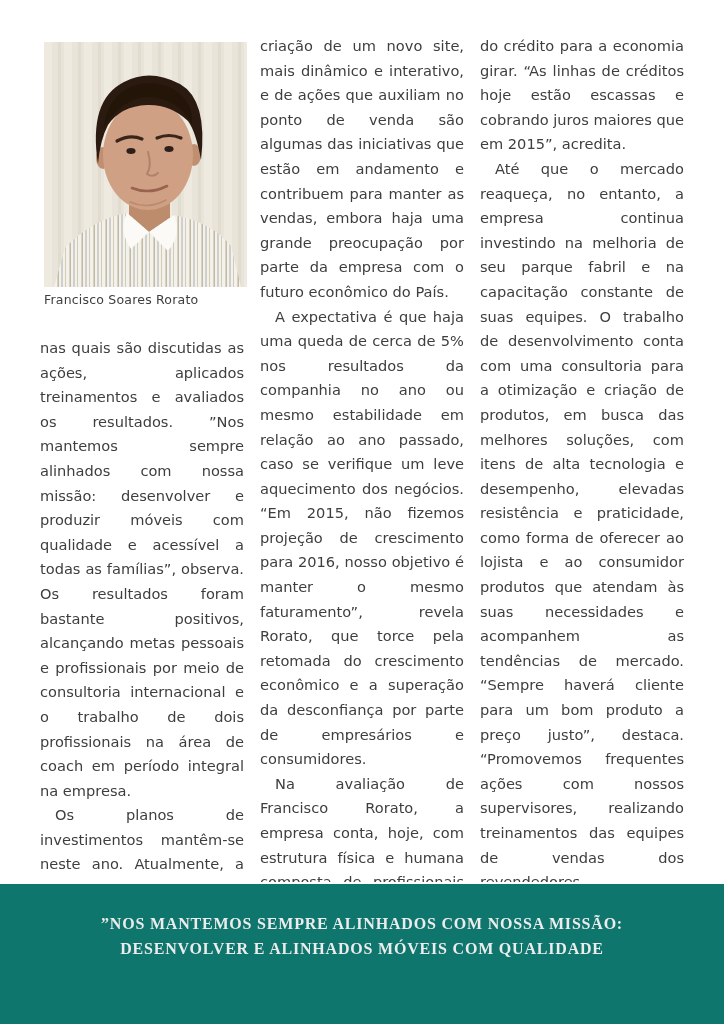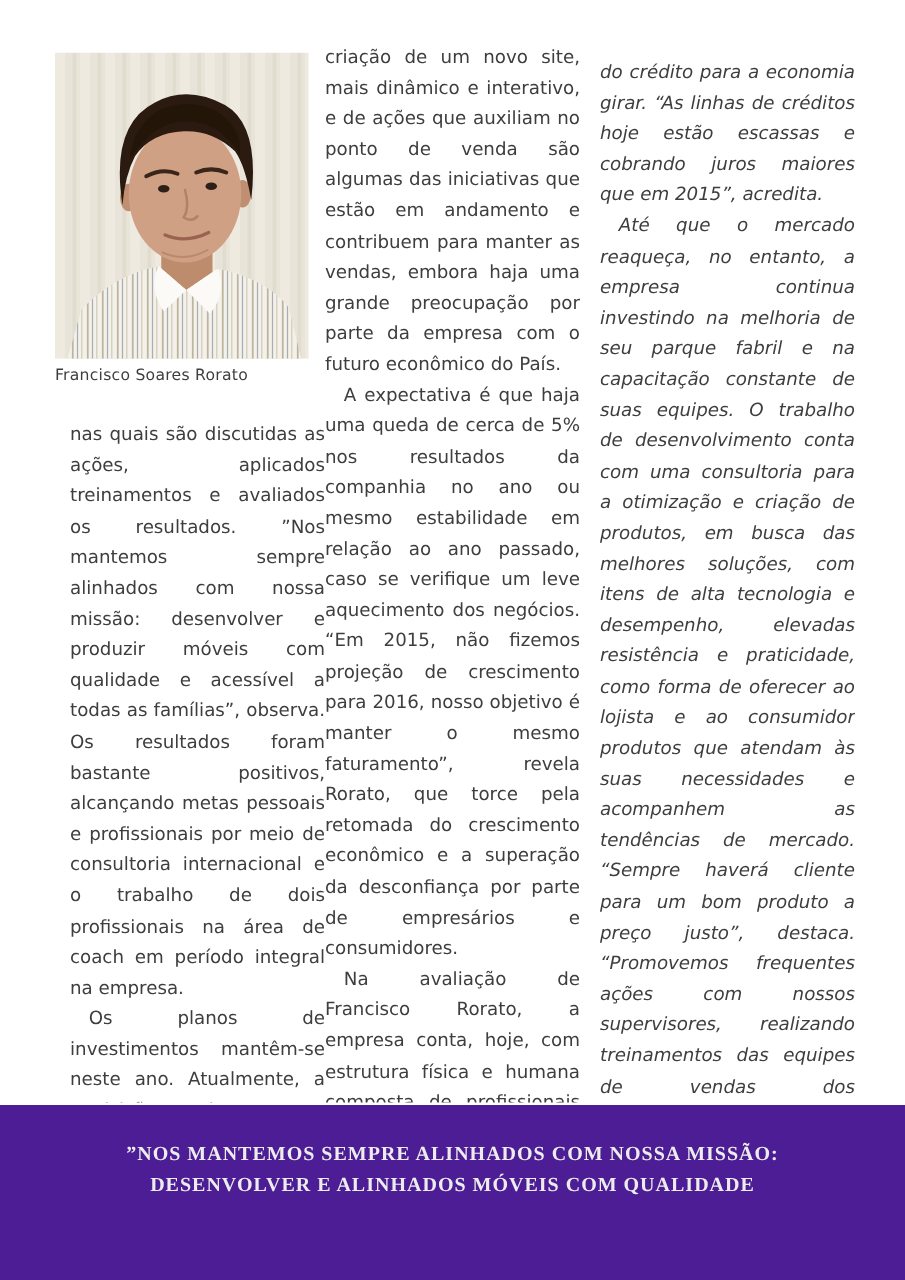--- a/index.html
+++ b/index.html
@@ -33,31 +33,31 @@
     color: #3e3e3e;
     font-size: 14.6px;
     line-height: 24.6px;
     text-align: justify;
     overflow: hidden;
     hyphens: auto;
     -webkit-hyphens: auto;
   }
   .col p { margin: 0; }
   .col p.indent { text-indent: 15px; }
-  #col1 { left: 56px;  top: 336px; height: 546px; }
+  #col1 { left: 40px;  top: 336px; height: 546px; }
   #col2 { left: 260px; top: 34px;  height: 848px; }
-  #col3 { left: 480px; top: 46px;  height: 848px; font-style: italic; }
+  #col3 { left: 480px; top: 34px;  height: 848px; }
   .banner {
     position: absolute;
     left: 0;
     top: 884px;
     width: 724px;
     height: 140px;
     box-sizing: border-box;
-    background: #4c1d95;
+    background: #0f766e;
     color: #ececec;
     font-family: "Liberation Serif", "DejaVu Serif", serif;
     font-weight: 700;
     font-size: 16px;
     line-height: 25px;
     letter-spacing: 0.8px;
     text-align: center;
     padding-top: 27px;
   }
   .banner .quote-line { white-space: nowrap; }

